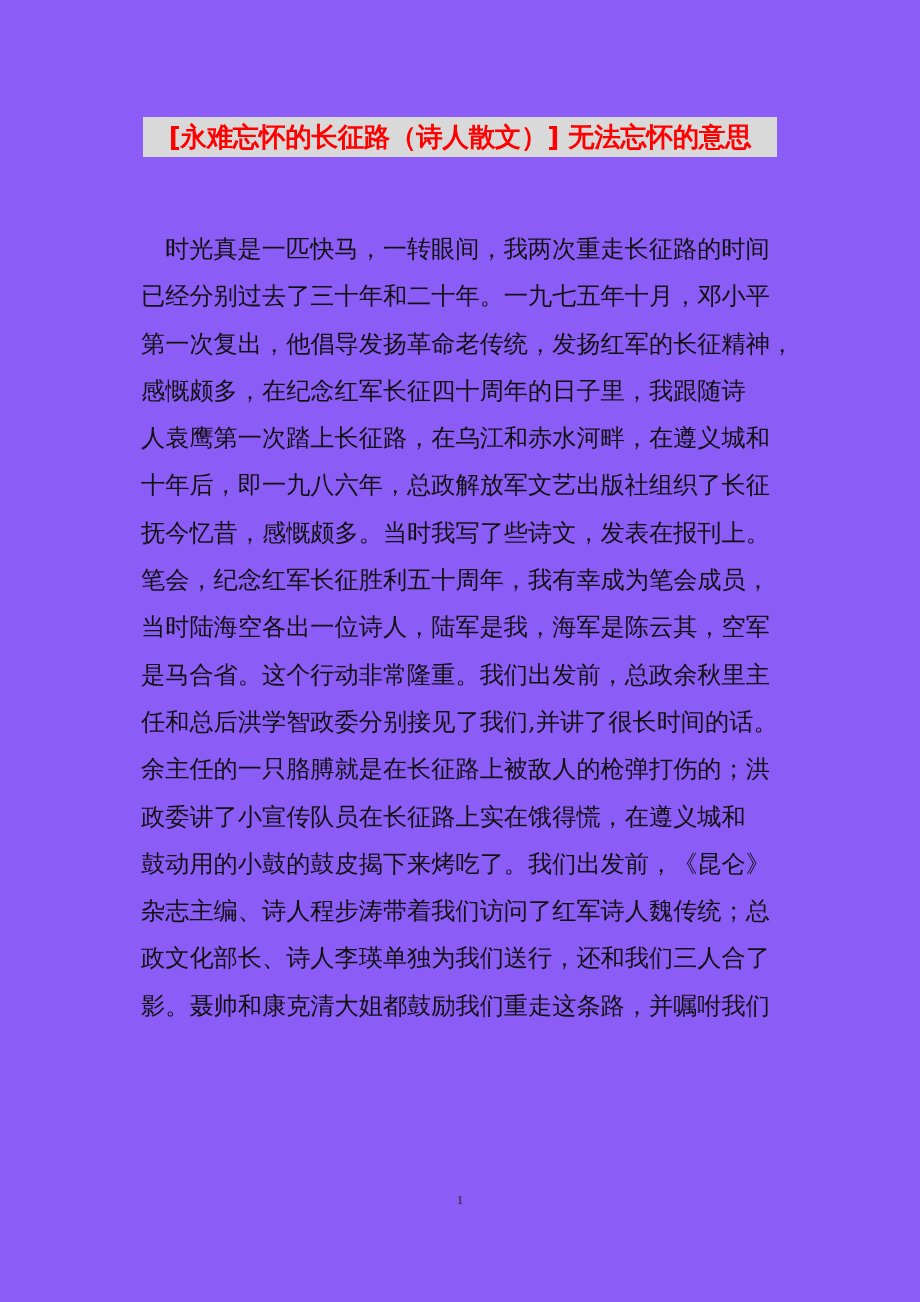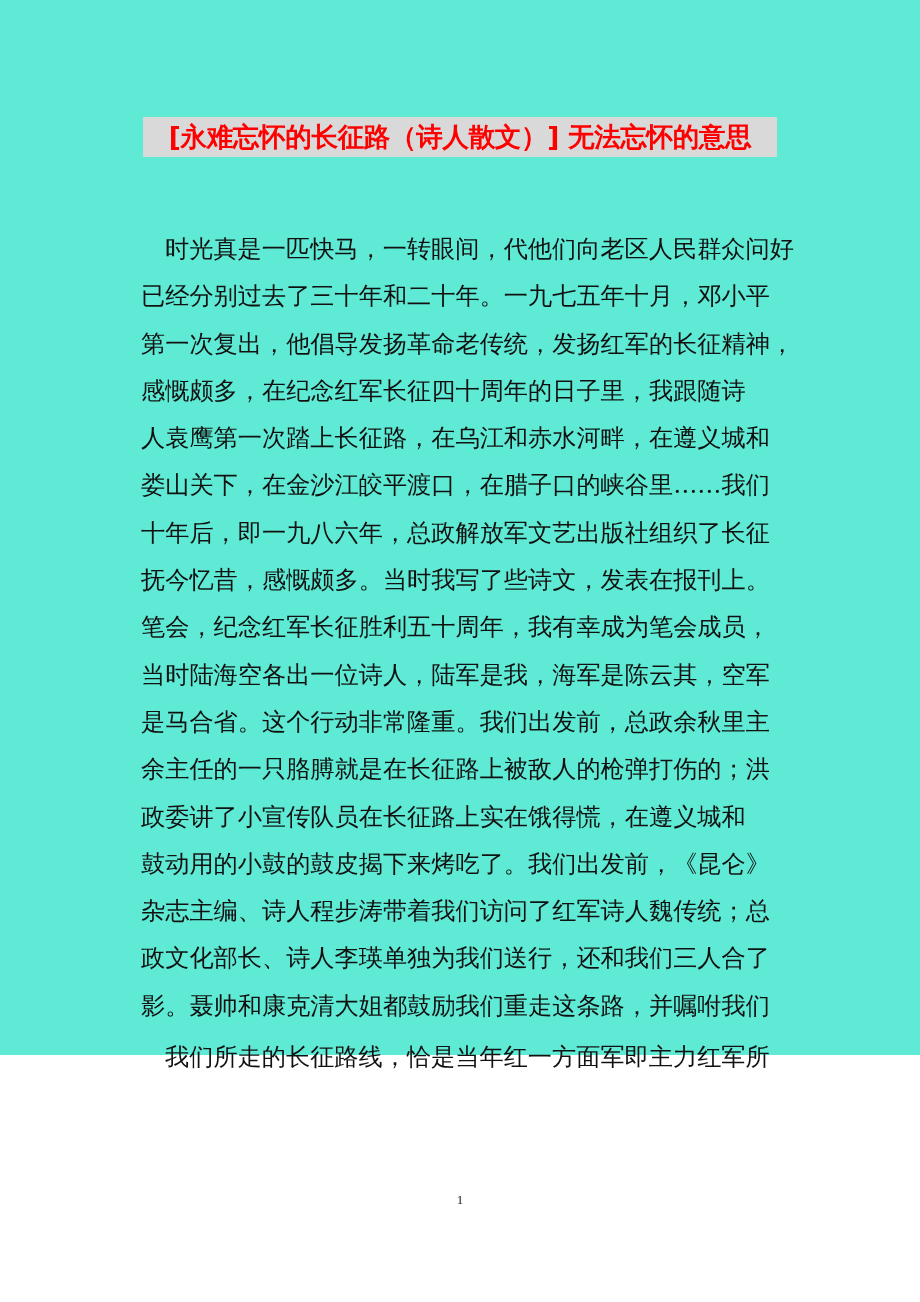--- a/index.html
+++ b/index.html
@@ -1,52 +1,49 @@
 <!DOCTYPE html>
 <html><head>
 <meta charset="utf-8">
 <style>
   html, body { margin: 0; padding: 0; background: #ffffff; }
   body { width: 920px; height: 1302px; position: relative; overflow: hidden; }
-  .page { position: absolute; left: 0; top: 0; width: 920px; height: 1055px; background: #5eead4; }
+  .page { position: absolute; left: 0; top: 0; width: 920px; height: 1302px; background: #8b5cf6; }
   .title-wrap { position: absolute; left: 143px; top: 117px; width: 634px; height: 40px; background: #d9d9d9; display: flex; align-items: center; justify-content: center; }
   .title { font-family: "DejaVu Sans", sans-serif; font-weight: bold; font-size: 26.5px; color: #ff0000; white-space: nowrap; letter-spacing: -0.3px; }
   .body-text { position: absolute; left: 141px; top: 226px; width: 650px; font-family: "DejaVu Serif", serif; font-size: 24.2px; color: #111; line-height: 47.3px; }
   .line { white-space: nowrap; height: 47.3px; display: block; }
   .indent { padding-left: 24px; }
   .para-gap { margin-top: 4px; }
   .page-number { position: absolute; left: 0; width: 920px; top: 1192px; text-align: center; font-family: "Liberation Serif", serif; font-size: 13px; color: #222; }
 </style>
 </head>
 <body>
 
 <div class="page">
   <div class="title-wrap">
     <div class="title">[永难忘怀的长征路（诗人散文）] 无法忘怀的意思</div>
   </div>
 
   <div class="body-text">
     <div>
-      <span class="line indent">时光真是一匹快马，一转眼间，代他们向老区人民群众问好</span>
+      <span class="line indent">时光真是一匹快马，一转眼间，我两次重走长征路的时间</span>
       <span class="line">已经分别过去了三十年和二十年。一九七五年十月，邓小平</span>
       <span class="line">第一次复出，他倡导发扬革命老传统，发扬红军的长征精神，</span>
       <span class="line">感慨颇多，在纪念红军长征四十周年的日子里，我跟随诗</span>
       <span class="line">人袁鹰第一次踏上长征路，在乌江和赤水河畔，在遵义城和</span>
-      <span class="line">娄山关下，在金沙江皎平渡口，在腊子口的峡谷里……我们</span>
       <span class="line">十年后，即一九八六年，总政解放军文艺出版社组织了长征</span>
       <span class="line">抚今忆昔，感慨颇多。当时我写了些诗文，发表在报刊上。</span>
       <span class="line">笔会，纪念红军长征胜利五十周年，我有幸成为笔会成员，</span>
       <span class="line">当时陆海空各出一位诗人，陆军是我，海军是陈云其，空军</span>
       <span class="line">是马合省。这个行动非常隆重。我们出发前，总政余秋里主</span>
+      <span class="line">任和总后洪学智政委分别接见了我们,并讲了很长时间的话。</span>
       <span class="line">余主任的一只胳膊就是在长征路上被敌人的枪弹打伤的；洪</span>
       <span class="line">政委讲了小宣传队员在长征路上实在饿得慌，在遵义城和</span>
       <span class="line">鼓动用的小鼓的鼓皮揭下来烤吃了。我们出发前，《昆仑》</span>
       <span class="line">杂志主编、诗人程步涛带着我们访问了红军诗人魏传统；总</span>
       <span class="line">政文化部长、诗人李瑛单独为我们送行，还和我们三人合了</span>
       <span class="line">影。聂帅和康克清大姐都鼓励我们重走这条路，并嘱咐我们</span>
     </div>
-    <div class="para-gap">
-      <span class="line indent">我们所走的长征路线，恰是当年红一方面军即主力红军所</span>
-    </div>
   </div>
 
   <div class="page-number">1</div>
 </div>
 
 </body></html>

